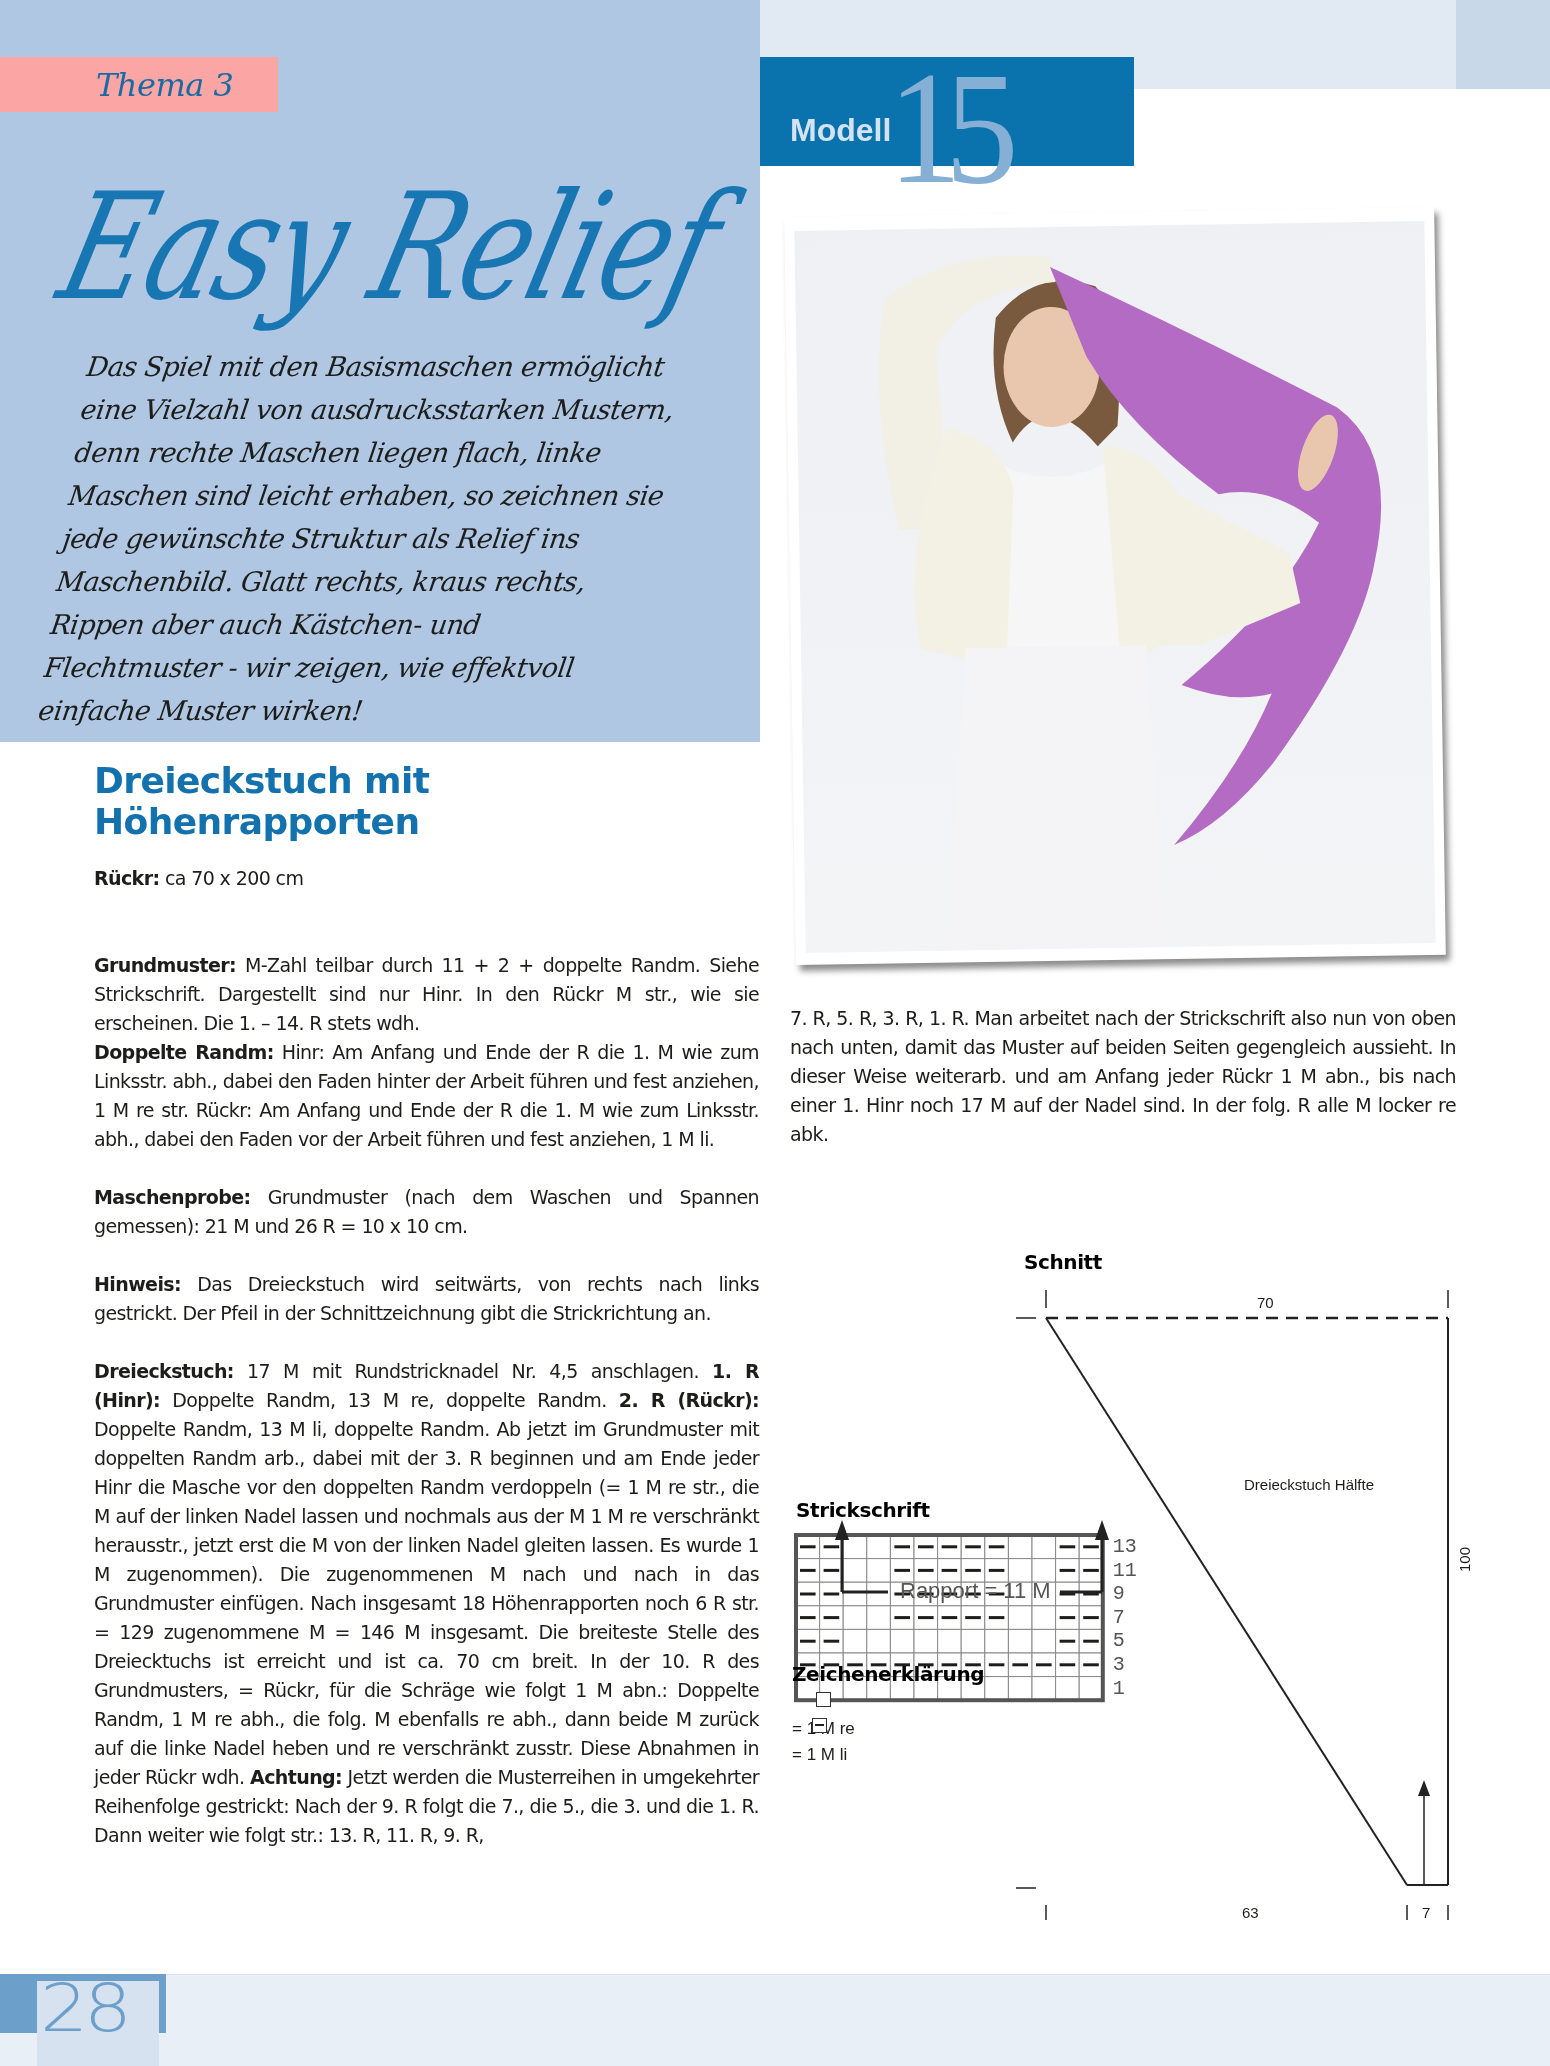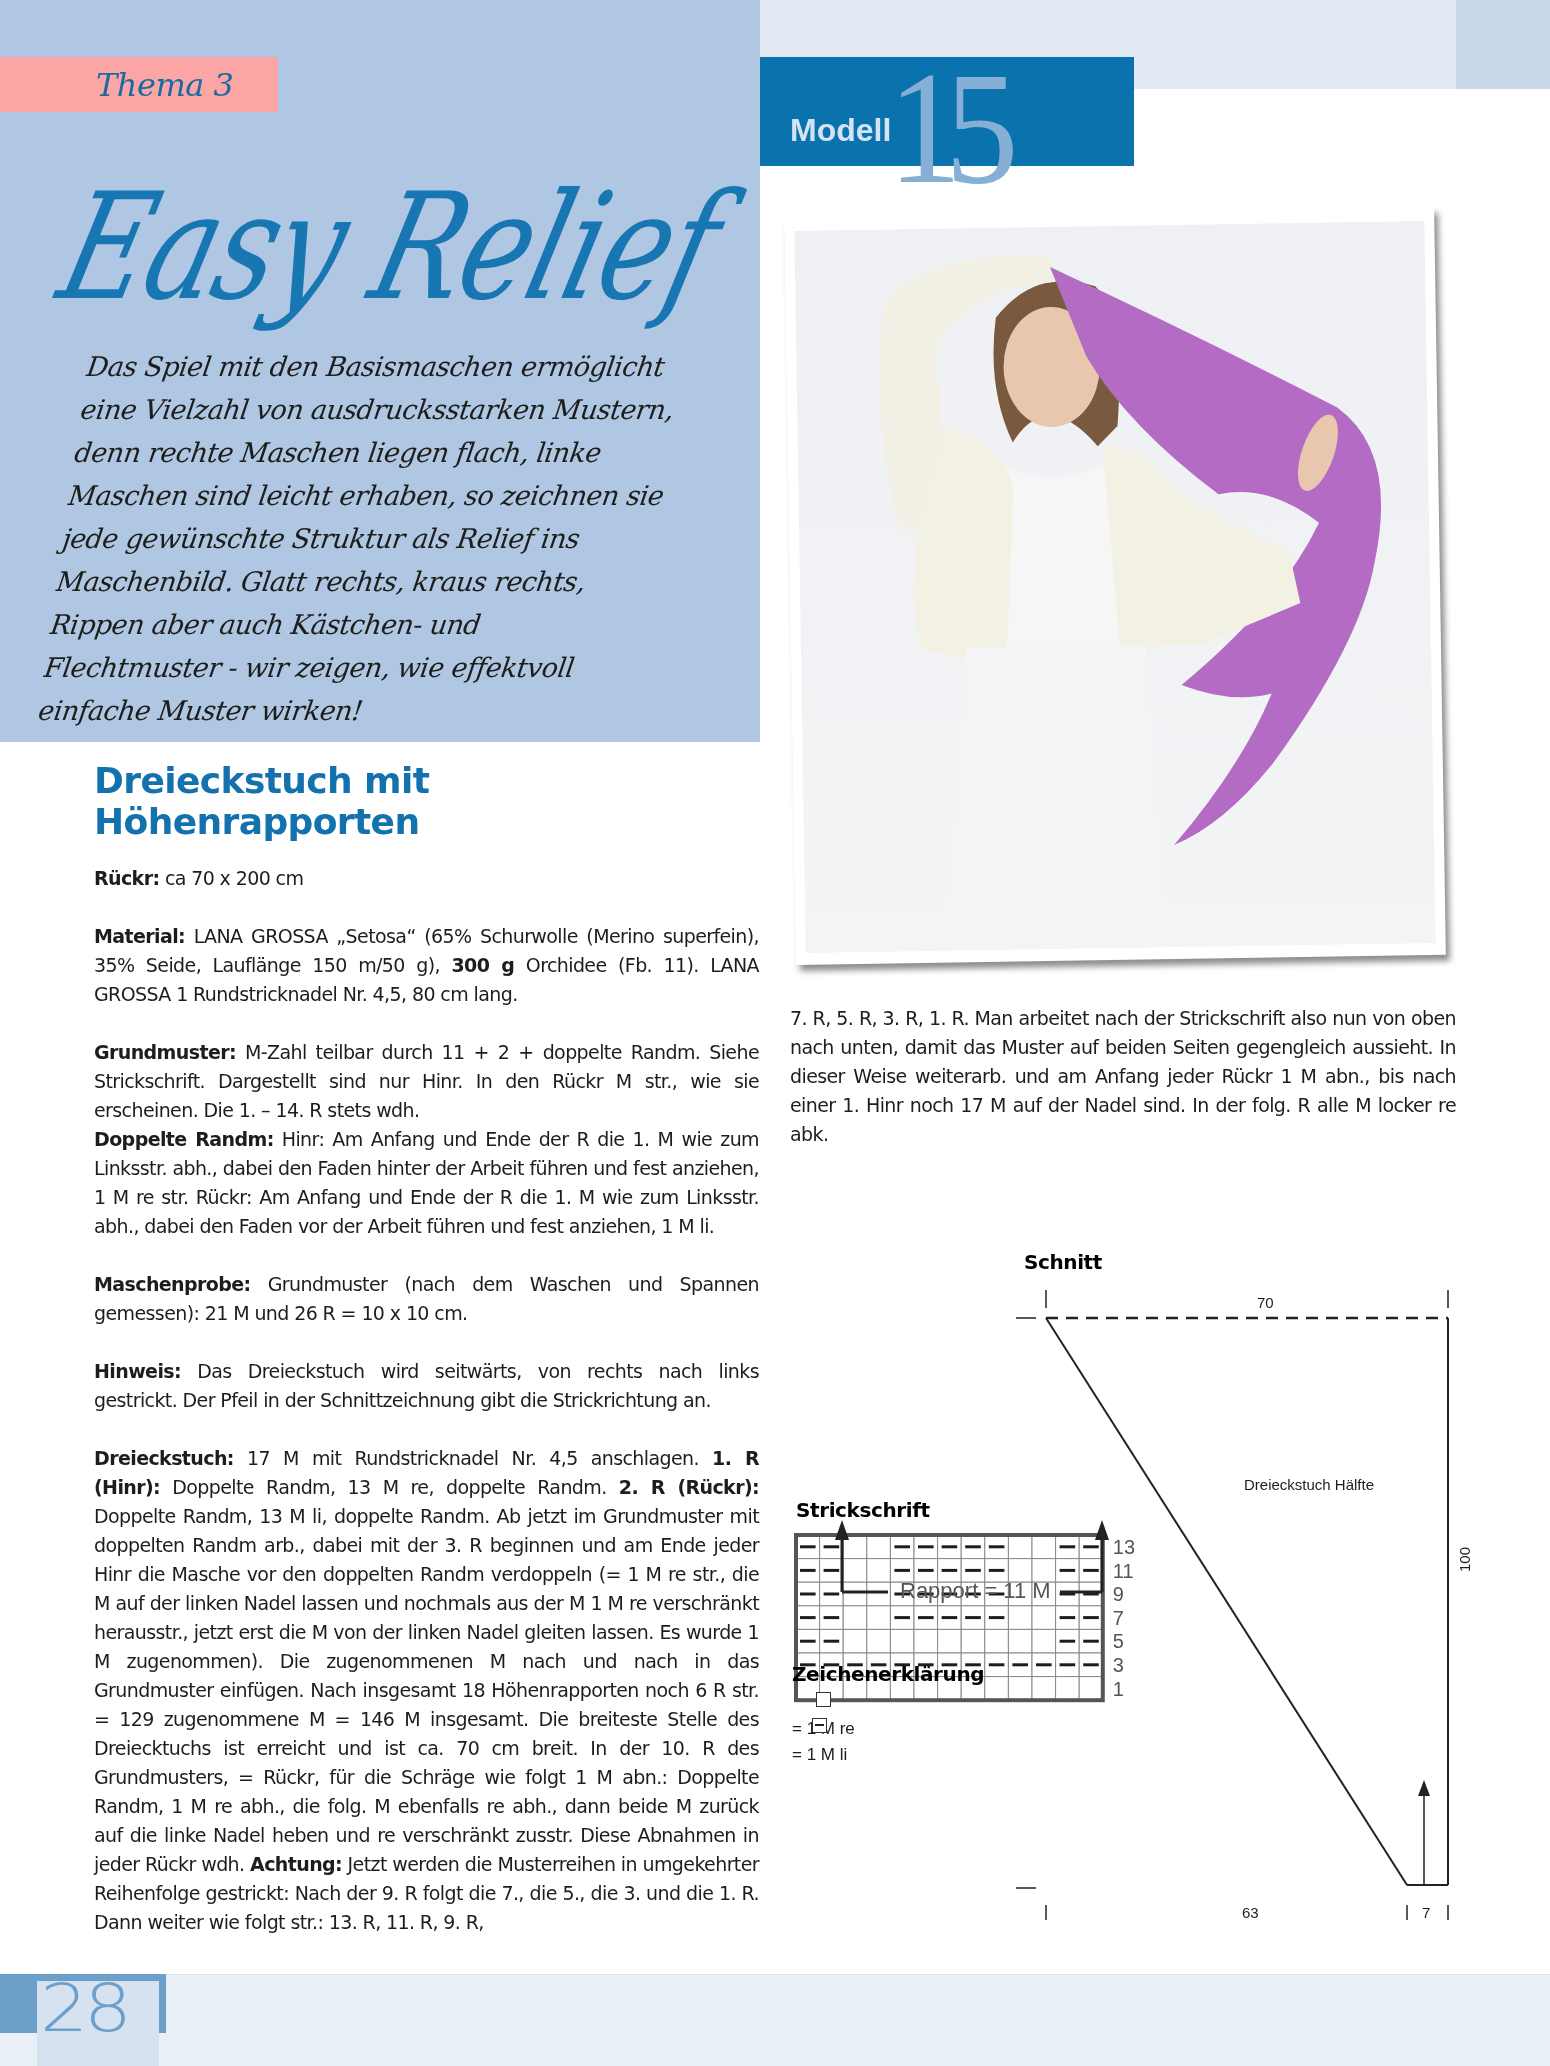--- a/index.html
+++ b/index.html
@@ -39,21 +39,21 @@
     .para b { font-weight: bold; }
     .gap { height: 29px; }
 
     .col-right { position: absolute; left: 790px; top: 1004px; width: 666px; }
 
     
     .diagram { position: absolute; left: 780px; top: 1240px; width: 700px; height: 700px; }
     .diag-label { position: absolute; font-family: "DejaVu Sans", sans-serif; font-weight: bold; font-size: 20px; color: #000000; letter-spacing: -0.4px; }
     .dim-label { position: absolute; font-family: "Liberation Sans", sans-serif; font-size: 15px; color: #1d1d1b; }
     .rapport-label { position: absolute; font-family: "Liberation Sans", sans-serif; font-size: 22px; color: #555; }
-    .row-num { position: absolute; font-family: Liberation Sans, sans-serif; font-size: 20px; color: #555; line-height: 22px; }
+    .row-num { position: absolute; font-family: Liberation Mono, monospace; font-size: 20px; color: #555; line-height: 22px; }
     .legend-row { position: absolute; display: flex; align-items: center; gap: 12px; font-family: "Liberation Sans", sans-serif; font-size: 17px; color: #1d1d1b; flex-direction: column; }
     .legend-box { width: 15px; height: 15px; border: 1.5px solid #333; background: #fff; position: relative; }
     .legend-box.purl::after { content: ""; position: absolute; left: 2px; right: 2px; top: 5px; height: 2px; background: #222; }
 
     
     .footer-band { position: absolute; left: 0; top: 1974px; width: 1550px; height: 92px; background: #e9eff7; border-top: 1px solid #dde4ec; }
     .page-tab { position: absolute; left: 0; top: 1974px; width: 166px; height: 59px; background: #6d9fcb; }
     .page-tab-inner { position: absolute; left: 37px; top: 1981px; width: 122px; height: 85px; background: #d6e2ef; }
     .page-num { position: absolute; left: 40px; top: 1970px; font-family: "DejaVu Sans", sans-serif; font-size: 66px; color: #6d9fcb;
       letter-spacing: -4px; transform: scaleX(1.15); transform-origin: left top; font-weight: 300; }
@@ -94,21 +94,20 @@
 
       <ellipse cx="520" cy="230" rx="16" ry="40" fill="#e8c7ae" transform="rotate(20 520 230)"></ellipse>
     </svg>
   </div>
 </div>
 
 <div class="col-left">
   <div class="doc-title">Dreieckstuch mit Höhenrapporten</div>
   <p class="para"><b>Rückr:</b><span> ca 70 x 200 cm</span></p>
   <div class="gap"></div>
-  <p class="para"><b>Material:</b><span> LANA GROSSA „Setosa“ (65% Schurwolle (Merino superfein), 35% Seide, Lauflänge 150 m/50 g), </span><b>300 g</b><span> Orchidee (Fb. 11). LANA GROSSA 1 Rundstricknadel Nr. 4,5, 80 cm lang.</span></p>
   <div class="gap"></div>
   <p class="para"><b>Grundmuster:</b><span> M-Zahl teilbar durch 11 + 2 + doppelte Randm. Siehe Strickschrift. Dargestellt sind nur Hinr. In den Rückr M str., wie sie erscheinen. Die 1. – 14. R stets wdh.</span></p>
   <p class="para"><b>Doppelte Randm:</b><span> Hinr: Am Anfang und Ende der R die 1. M wie zum Linksstr. abh., dabei den Faden hinter der Arbeit führen und fest anziehen, 1 M re str. Rückr: Am Anfang und Ende der R die 1. M wie zum Linksstr. abh., dabei den Faden vor der Arbeit führen und fest anziehen, 1 M li.</span></p>
   <div class="gap"></div>
   <p class="para"><b>Maschenprobe:</b><span> Grundmuster (nach dem Waschen und Spannen gemessen): 21 M und 26 R = 10 x 10 cm.</span></p>
   <div class="gap"></div>
   <p class="para"><b>Hinweis:</b><span> Das Dreieckstuch wird seitwärts, von rechts nach links gestrickt. Der Pfeil in der Schnittzeichnung gibt die Strickrichtung an.</span></p>
   <div class="gap"></div>
   <p class="para"><b>Dreieckstuch:</b><span> 17 M mit Rundstricknadel Nr. 4,5 anschlagen. </span><b>1. R (Hinr):</b><span> Doppelte Randm, 13 M re, doppelte Randm. </span><b>2. R (Rückr):</b><span> Doppelte Randm, 13 M li, doppelte Randm. Ab jetzt im Grundmuster mit doppelten Randm arb., dabei mit der 3. R beginnen und am Ende jeder Hinr die Masche vor den doppelten Randm verdoppeln (= 1 M re str., die M auf der linken Nadel lassen und nochmals aus der M 1 M re verschränkt herausstr., jetzt erst die M von der linken Nadel gleiten lassen. Es wurde 1 M zugenommen). Die zugenommenen M nach und nach in das Grundmuster einfügen. Nach insgesamt 18 Höhenrapporten noch 6 R str. = 129 zugenommene M = 146 M insgesamt. Die breiteste Stelle des Dreiecktuchs ist erreicht und ist ca. 70 cm breit. In der 10. R des Grundmusters, = Rückr, für die Schräge wie folgt 1 M abn.: Doppelte Randm, 1 M re abh., die folg. M ebenfalls re abh., dann beide M zurück auf die linke Nadel heben und re verschränkt zusstr. Diese Abnahmen in jeder Rückr wdh. </span><b>Achtung:</b><span> Jetzt werden die Musterreihen in umgekehrter Reihenfolge gestrickt: Nach der 9. R folgt die 7., die 5., die 3. und die 1. R. Dann weiter wie folgt str.: 13. R, 11. R, 9. R,</span></p>
 </div>

